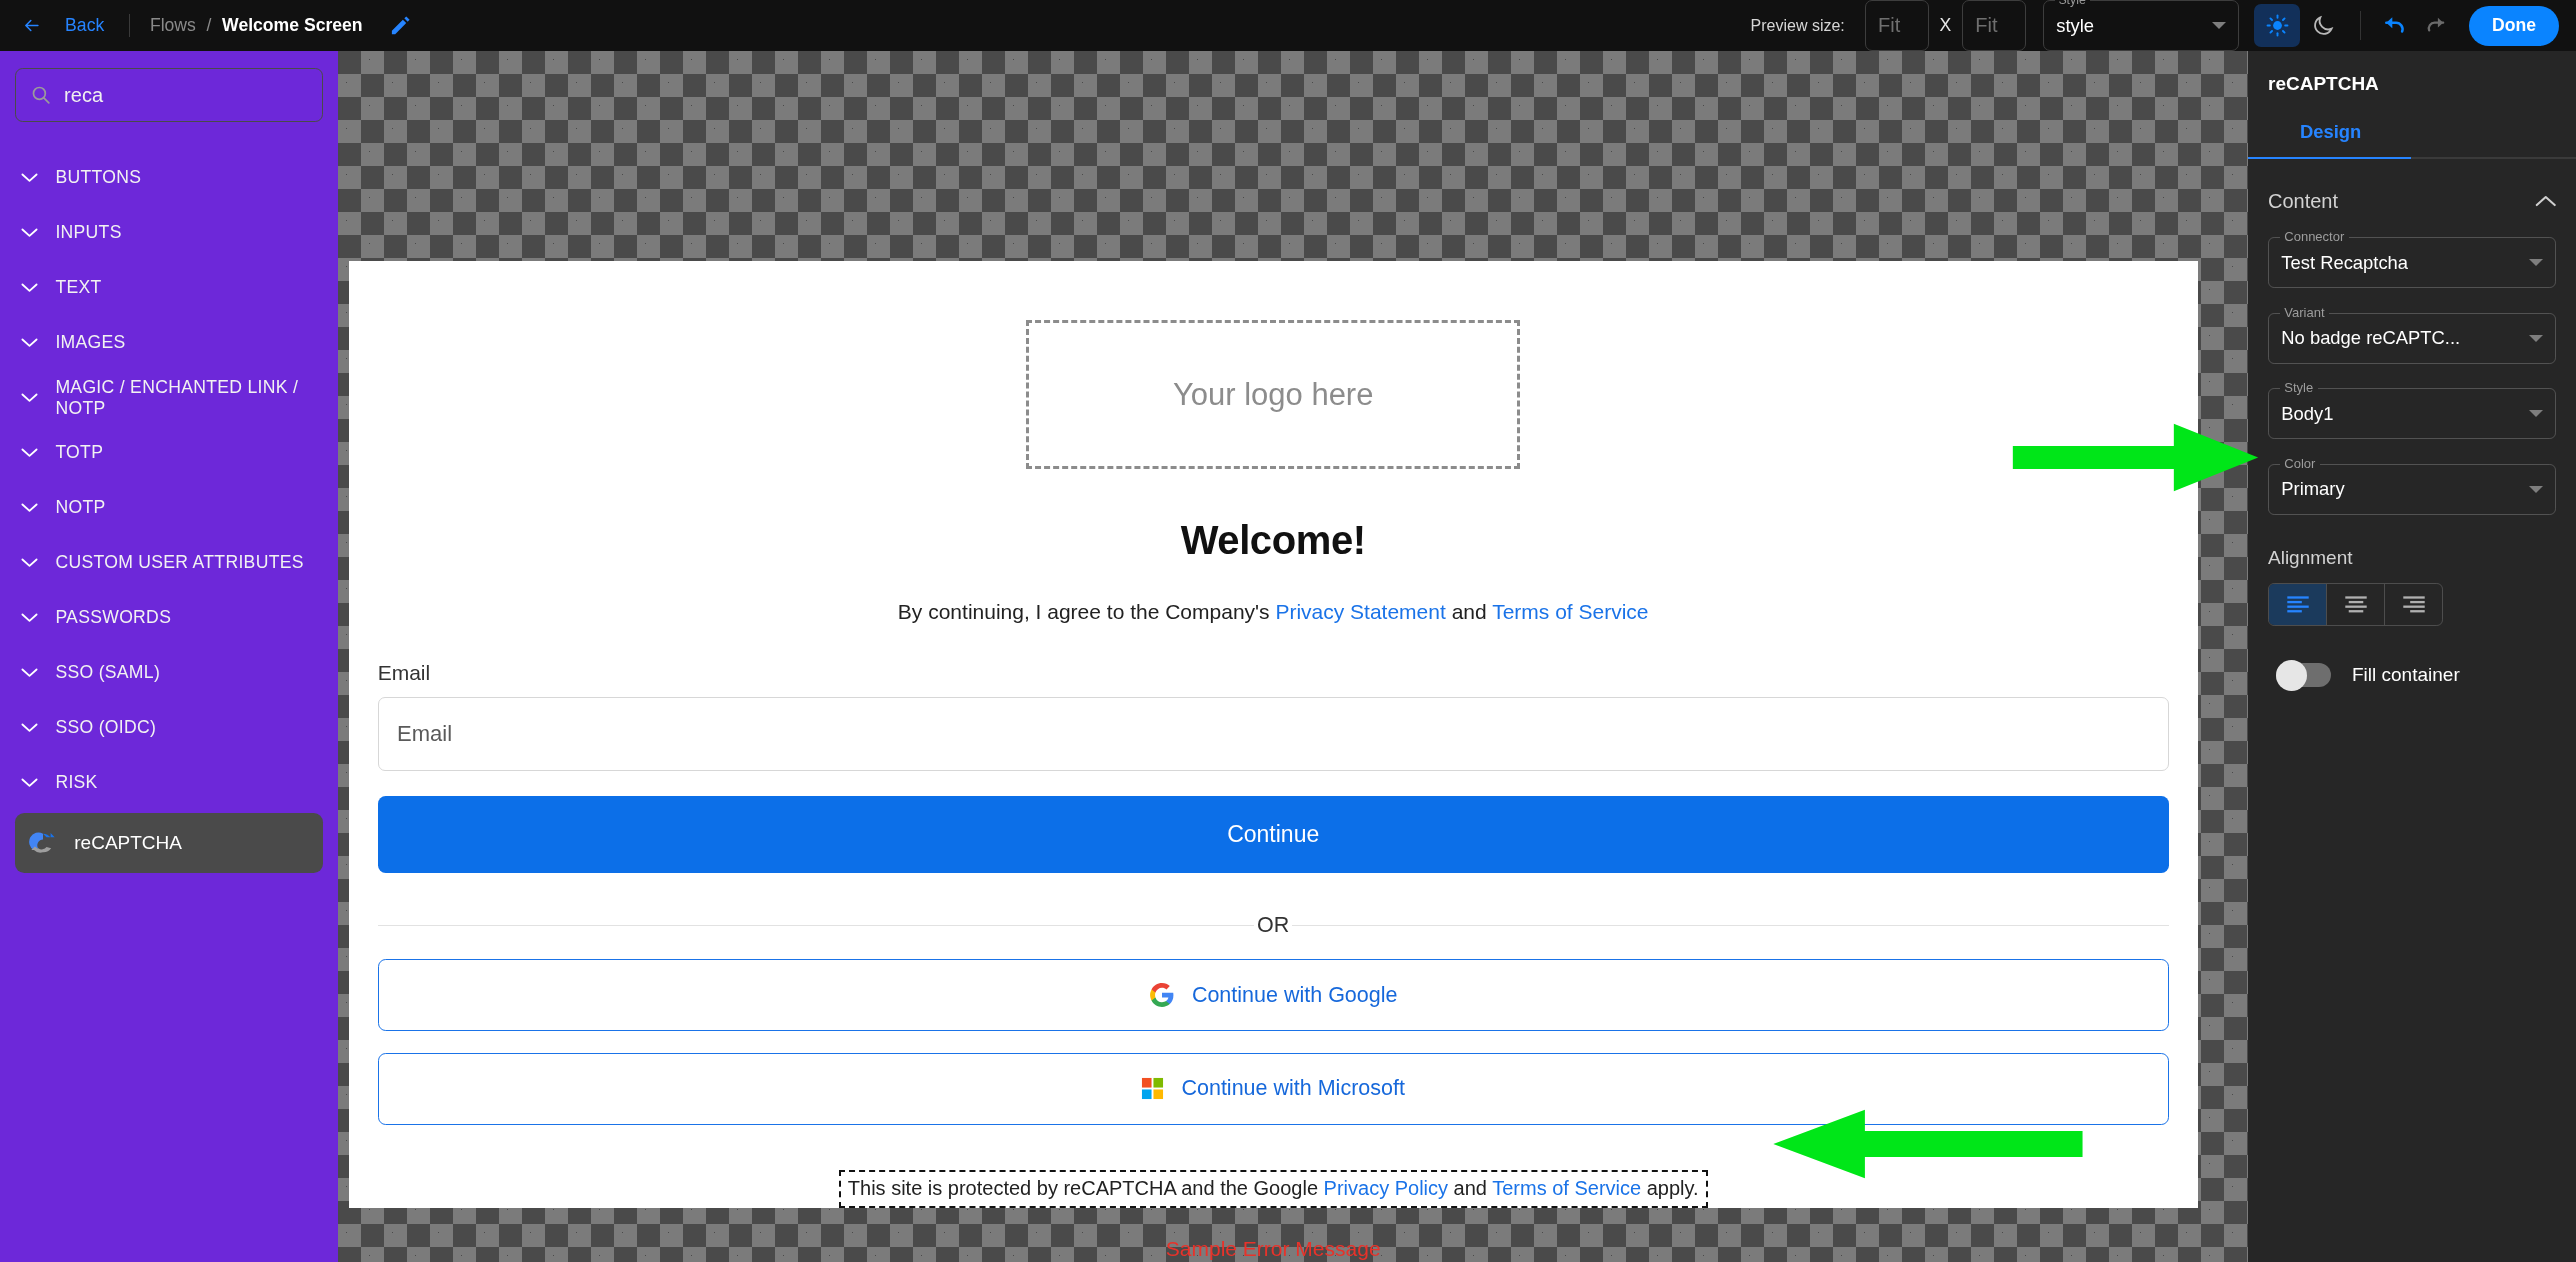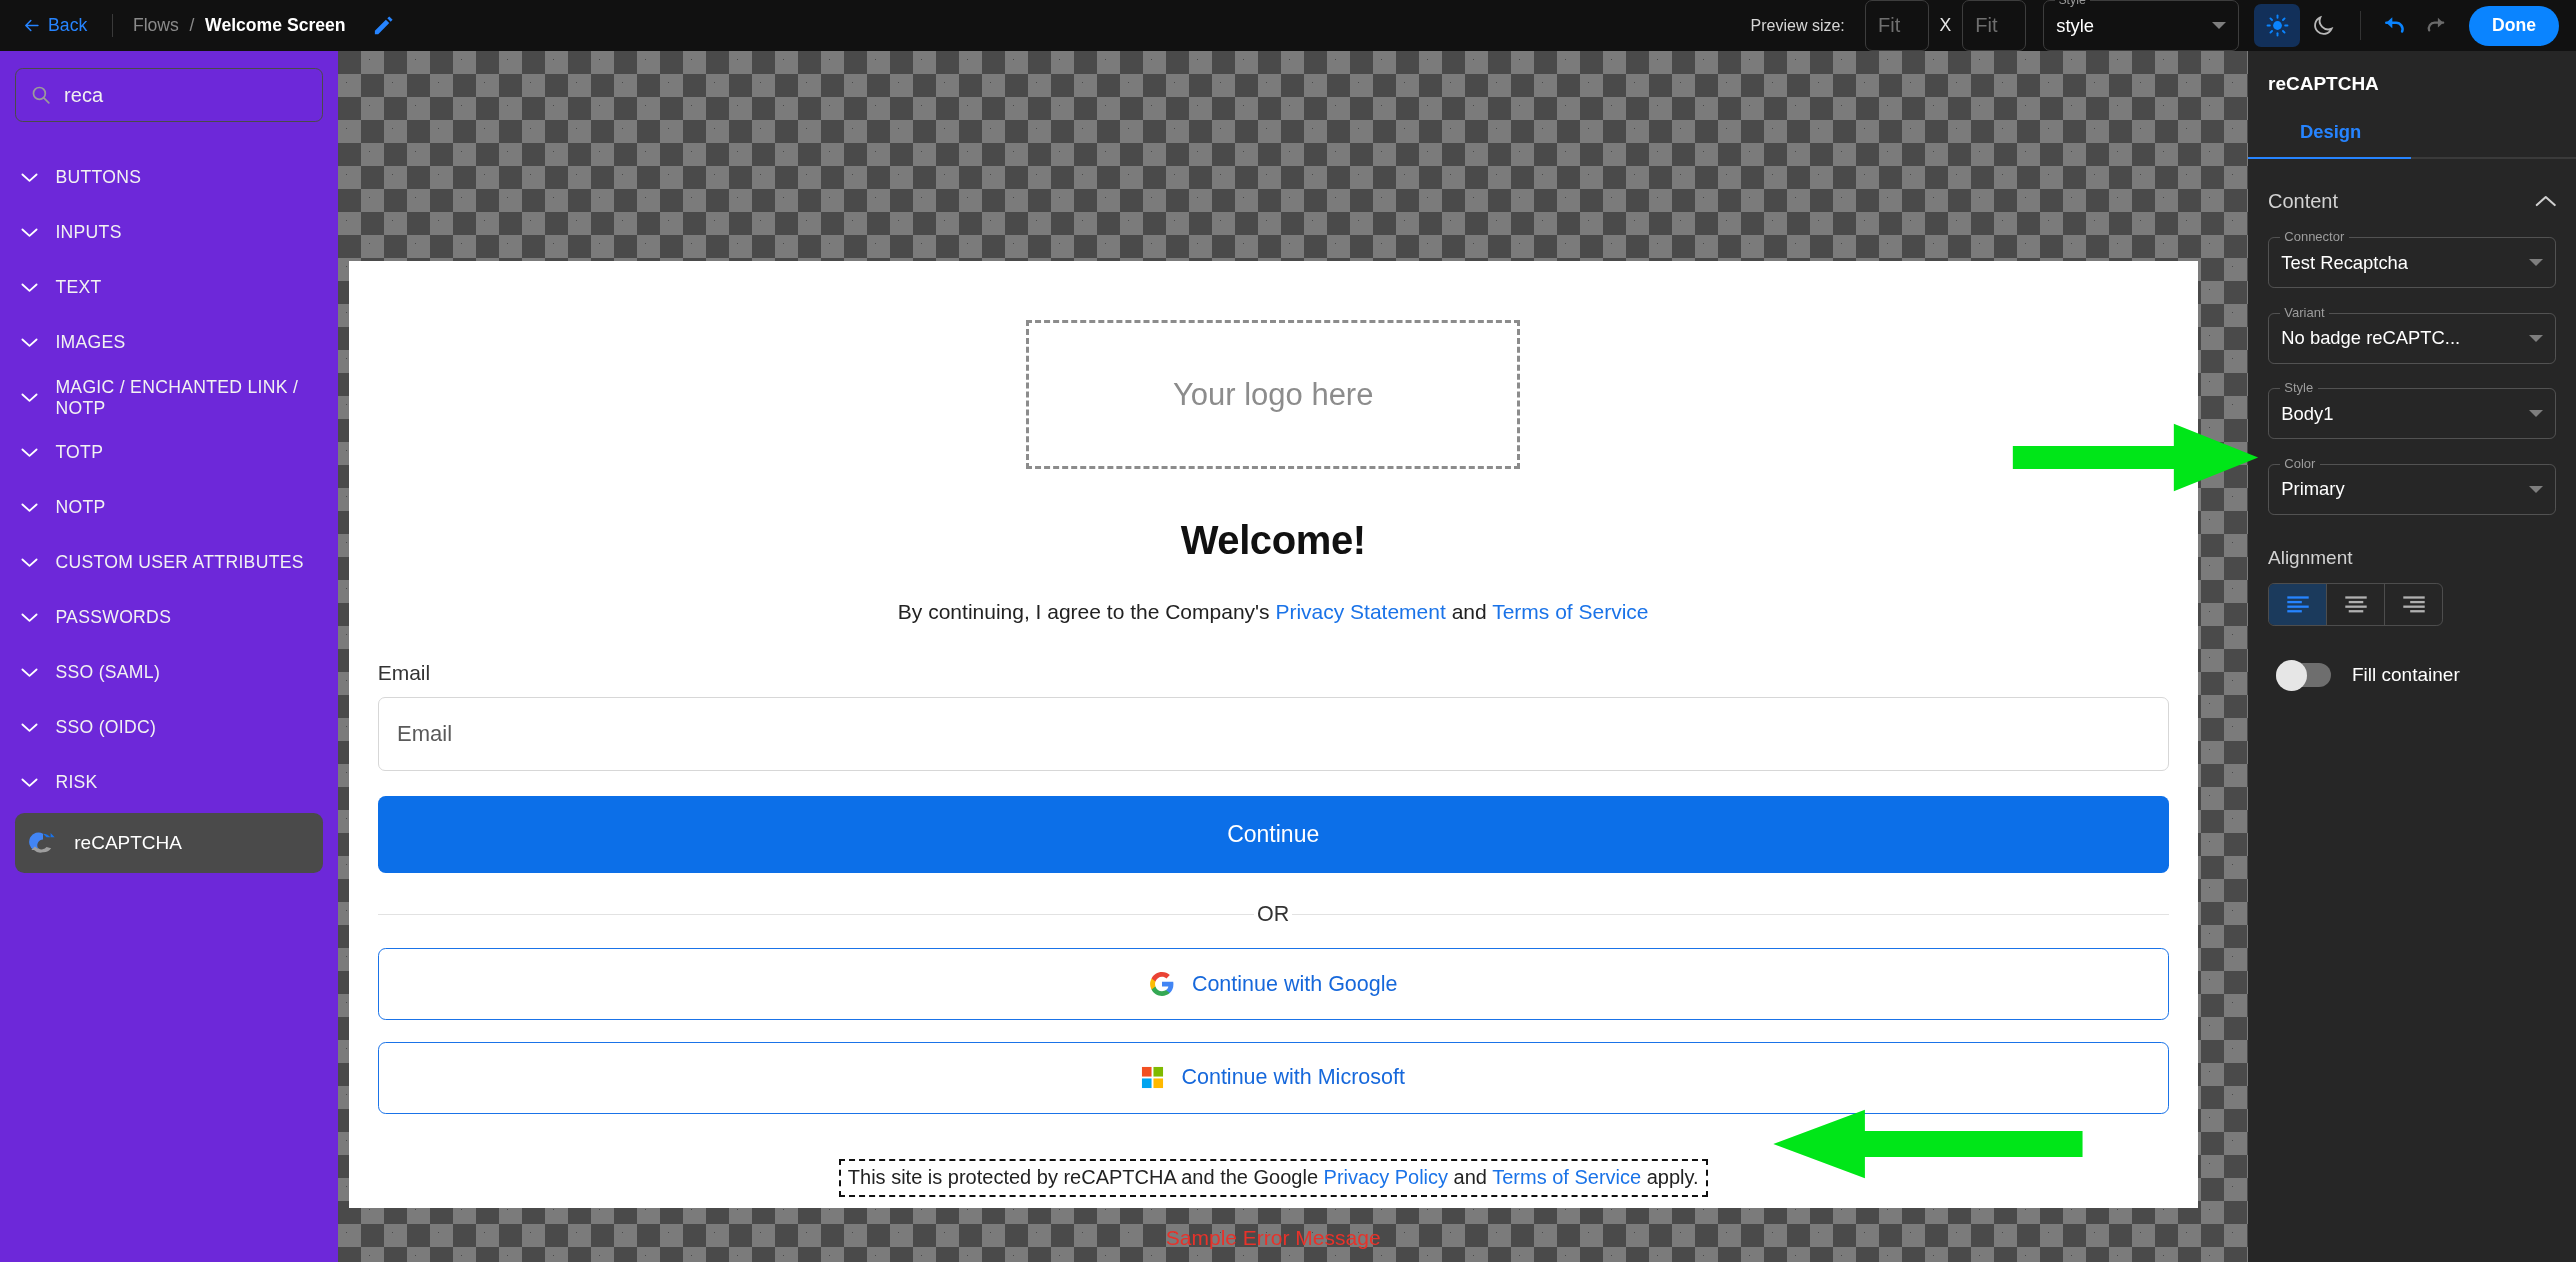--- a/index.html
+++ b/index.html
@@ -10,21 +10,21 @@
     overflow: hidden;
   }
   .app { position: relative; width: 2576px; height: 1263px; display: flex; flex-direction: column; }
 
   
   .topbar {
     height: 51px; min-height: 51px; background: #111111;
     display: flex; align-items: center; position: relative; z-index: 5;
   }
   .tb-left { display: flex; align-items: center; padding-left: 18.4px; gap: 0; }
-  .back-btn { display: flex; align-items: center; gap: 8px; cursor: pointer; padding: 3.1px 4.6px; }
+  .back-btn { display: flex; align-items: center; gap: 25px; cursor: pointer; padding: 3.1px 4.6px; }
   .back-arrow { width: 17px; height: 17px; display: block; }
   .back-label { color: #2684FF; font-size: 17.6px; letter-spacing: 0.1px; }
   .tb-divider { width: 0.8px; height: 23px; background: #3a3a3a; margin: 0 20px; }
   .crumb { font-size: 17.6px; color: #8a8a8a; }
   .crumb-sep { font-size: 17.6px; color: #8a8a8a; margin: 0 10.7px; }
   .crumb-active { font-size: 17.6px; color: #ffffff; font-weight: 600; }
   .pencil-btn { margin-left: 26px; cursor: pointer; display: flex; align-items: center; }
 
   .tb-right { margin-left: auto; display: flex; align-items: center; padding-right: 17px; gap: 0; }
   .preview-label { color: #d6d6d6; font-size: 16px; margin-right: 20px; }
@@ -110,21 +110,21 @@
     width: 100%; height: 74px; border: 1.5px solid #d7d7d7; border-radius: 7px;
     margin-top: 12.3px; padding: 0 18.4px; font-size: 22px; color: #111;
     font-family: "Liberation Sans", sans-serif; background: #fff;
   }
   .email-input::placeholder { color: #5a5a5a; }
   .primary-btn {
     width: 100%; height: 77px; background: #0C6FE8; border: none; border-radius: 7.7px;
     color: #fff; font-size: 23px; margin-top: 24.5px; cursor: pointer;
     font-family: "Liberation Sans", sans-serif;
   }
-  .or-row { display: flex; align-items: center; gap: 3px; margin-top: 29px; }
+  .or-row { display: flex; align-items: center; gap: 3px; margin-top: 40px; }
   .or-line { flex: 1; height: 1.5px; background: #e2e2e2; }
   .or-text { font-size: 21.5px; color: #333; }
   .social-btn {
     width: 100%; height: 72px; border: 1.5px solid #1a73e8; border-radius: 7.7px;
     background: #fff; display: flex; align-items: center; justify-content: center;
     gap: 17px; margin-top: 21.5px; cursor: pointer;
   }
   .social-label { color: #1668DB; font-size: 21.5px; }
   .captcha-wrap { display: flex; justify-content: center; margin-top: 51px; }
   .captcha-note {

